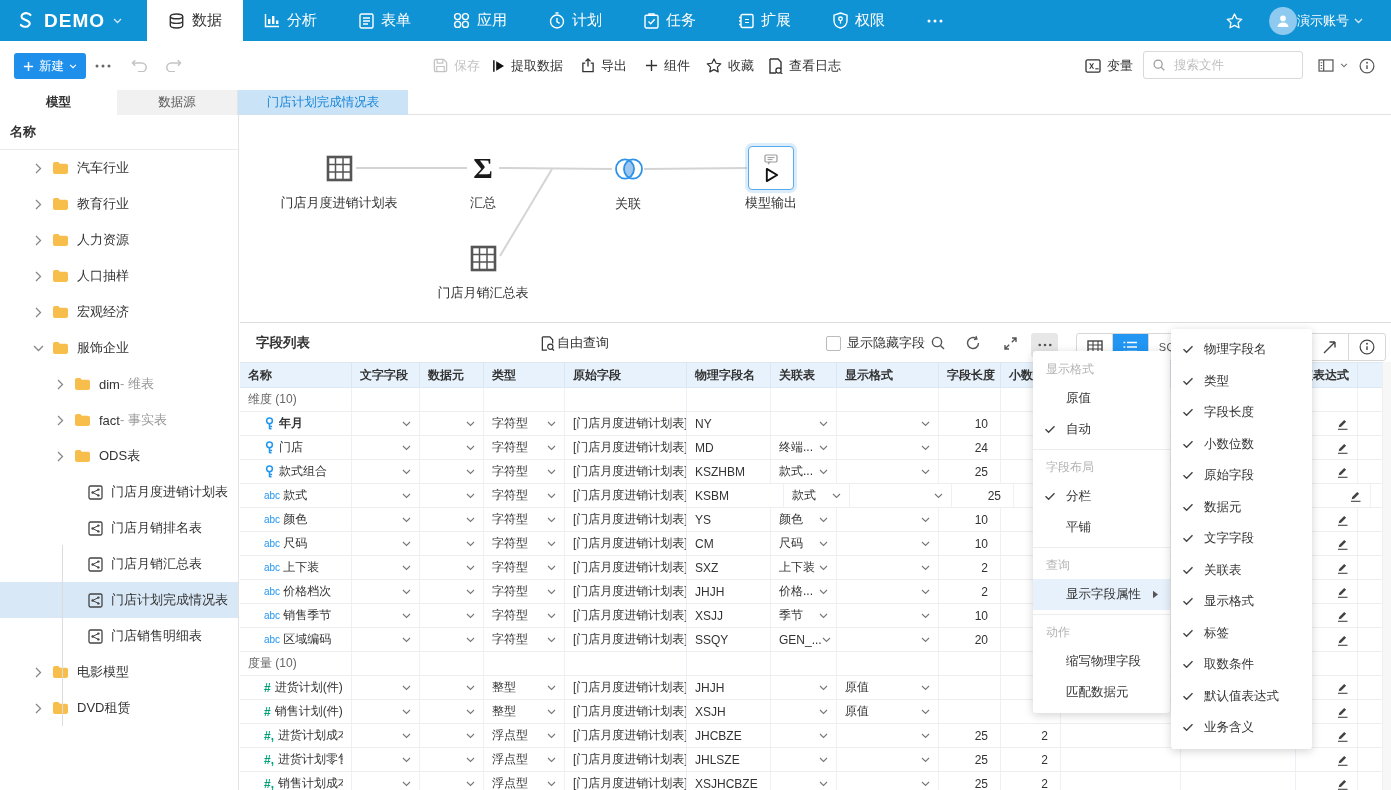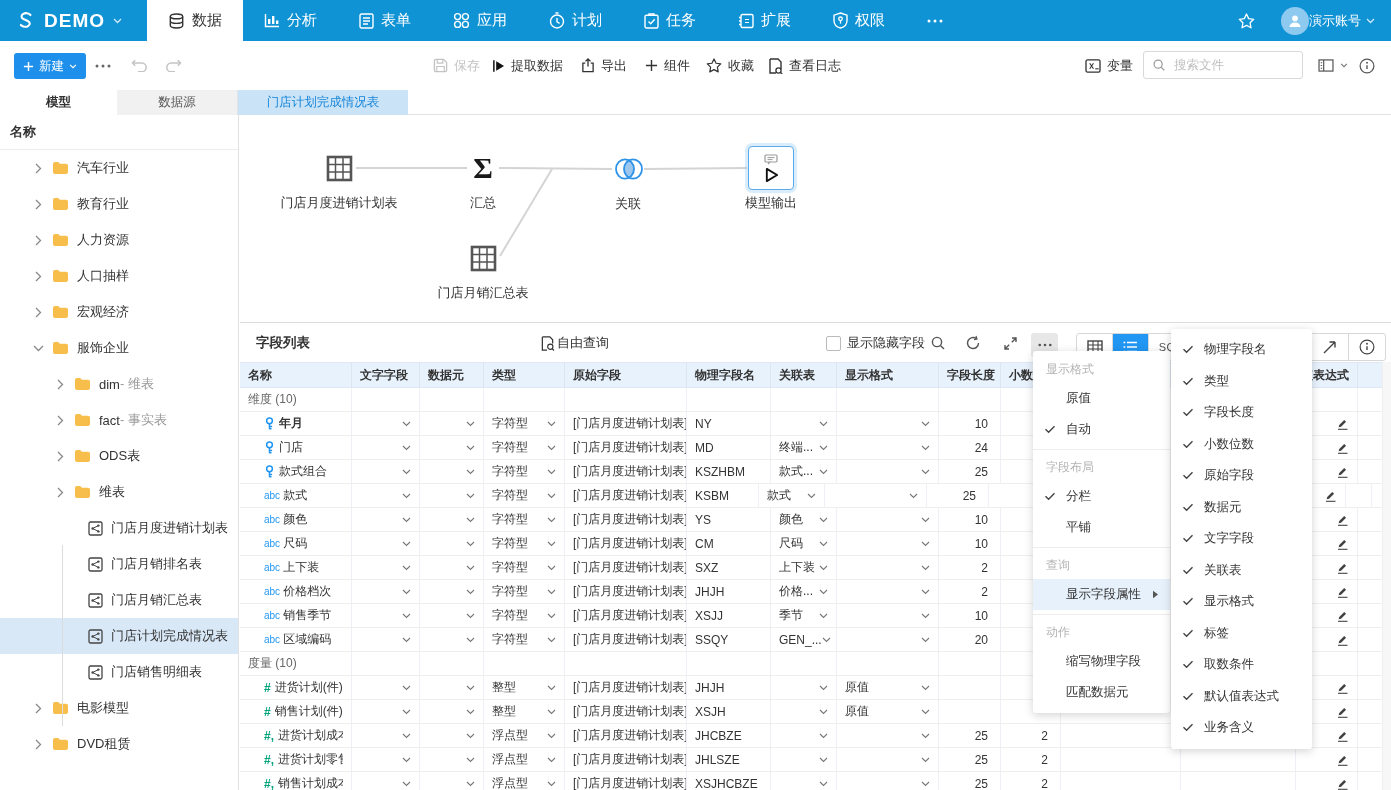--- a/index.html
+++ b/index.html
@@ -5,21 +5,21 @@
   html,body{margin:0;padding:0;background:#fff;}
   .app{position:relative;width:1391px;height:790px;overflow:hidden;font-family:"Liberation Sans","DejaVu Sans",sans-serif;color:#333;font-size:13px;}
   svg{display:block;}
   
   .topnav{position:absolute;left:0;top:0;right:0;height:41px;background:#1093d5;display:flex;align-items:center;color:#fff;}
   .brand{display:flex;align-items:center;gap:8px;padding:0 12px 0 12px;width:147px;box-sizing:border-box;cursor:pointer;}
   .brand .bname{font-size:19px;font-weight:bold;letter-spacing:1px;}
   .navitems{display:flex;height:41px;}
   .nav-item{height:41px;display:flex;align-items:center;gap:7px;padding:0 21px;font-size:15px;cursor:pointer;white-space:nowrap;}
   .nav-item.active{background:#fff;color:#333;}
-  .nav-right{margin-left:auto;display:flex;align-items:center;padding-right:16px;}
+  .nav-right{margin-left:auto;display:flex;align-items:center;padding-right:28px;}
   .avatar{width:28px;height:28px;border-radius:50%;background:#8ecaf0;display:flex;align-items:center;justify-content:center;}
   .acct{font-size:13px;display:flex;align-items:center;gap:5px;cursor:pointer;}
   .navstar{margin-right:26px;cursor:pointer;display:flex;}
   
   .toolbar{position:absolute;left:0;top:41px;right:0;height:49px;background:#fff;}
   .tb{position:absolute;top:11px;height:27px;display:flex;align-items:center;gap:6px;font-size:13px;color:#333;cursor:pointer;white-space:nowrap;}
   .tb.disabled{color:#c3c3c3;cursor:default;}
   .btn-new{position:absolute;left:14px;top:12px;height:26px;background:#1e8feb;color:#fff;border-radius:3px;display:flex;align-items:center;gap:5px;padding:0 9px;font-size:12.5px;cursor:pointer;}
   .sbox{position:absolute;left:1143px;top:10px;width:160px;height:28px;border:1px solid #d9d9d9;border-radius:3px;box-sizing:border-box;display:flex;align-items:center;gap:6px;padding:0 8px;color:#9b9b9b;}
   .sbox input{border:0;outline:0;flex:1;font-size:12.5px;font-family:inherit;color:#333;min-width:0;}
@@ -451,33 +451,20 @@
               <path d="M1 1l4.5 4.5L1 10" fill="none" stroke="#888" stroke-width="1.3"></path>
             </svg>
           </span>
           <span class="ticon">
             <svg width="17" height="14" viewBox="0 0 17 14">
               <path d="M1 3c0-1.1.9-2 2-2h3.3l1.5 1.8H14c1.1 0 2 .9 2 2V11c0 1.1-.9 2-2 2H3c-1.1 0-2-.9-2-2V3z" fill="#F8BE4B"></path>
             </svg>
           </span>
           <span>ODS表</span>
         </div>
-        <div class="trow" style="padding-left: 54px;">
-          <span class="tchev">
-            <svg width="7" height="11" viewBox="0 0 7 11">
-              <path d="M1 1l4.5 4.5L1 10" fill="none" stroke="#888" stroke-width="1.3"></path>
-            </svg>
-          </span>
-          <span class="ticon">
-            <svg width="17" height="14" viewBox="0 0 17 14">
-              <path d="M1 3c0-1.1.9-2 2-2h3.3l1.5 1.8H14c1.1 0 2 .9 2 2V11c0 1.1-.9 2-2 2H3c-1.1 0-2-.9-2-2V3z" fill="#F8BE4B"></path>
-            </svg>
-          </span>
-          <span>维表</span>
-        </div>
         <div class="trow" style="padding-left: 88px;">
           <span class="ticon">
             <svg width="15" height="15" viewBox="0 0 15 15">
               <rect x="1" y="1" width="13" height="13" rx="1.5" fill="none" stroke="#444" stroke-width="1.3"></rect>
               <circle cx="4.6" cy="7.5" r="1.2" fill="#444"></circle>
               <circle cx="10.4" cy="4.6" r="1.2" fill="#444"></circle>
               <circle cx="10.4" cy="10.4" r="1.2" fill="#444"></circle>
               <path d="M4.6 7.5l5.8-2.9M4.6 7.5l5.8 2.9" stroke="#444" stroke-width="1"></path>
             </svg>
           </span>
@@ -961,21 +948,21 @@
               <span>字符型</span>
               <span class="chev9">
                 <svg width="9" height="6" viewBox="0 0 9 6">
                   <path d="M1 1l3.5 3.5L8 1" fill="none" stroke="currentColor" stroke-width="1.1"></path>
                 </svg>
               </span>
             </div>
             <div class="cell" style="width: 122px;">
               <span>[门店月度进销计划表]</span>
             </div>
-            <div class="cell" style="width: 72px;">
+            <div class="cell" style="width: 97px;">
               <span>KSBM</span>
             </div>
             <div class="cell sb" style="width: 66px;">
               <span>款式</span>
               <span class="chev9">
                 <svg width="9" height="6" viewBox="0 0 9 6">
                   <path d="M1 1l3.5 3.5L8 1" fill="none" stroke="currentColor" stroke-width="1.1"></path>
                 </svg>
               </span>
             </div>

